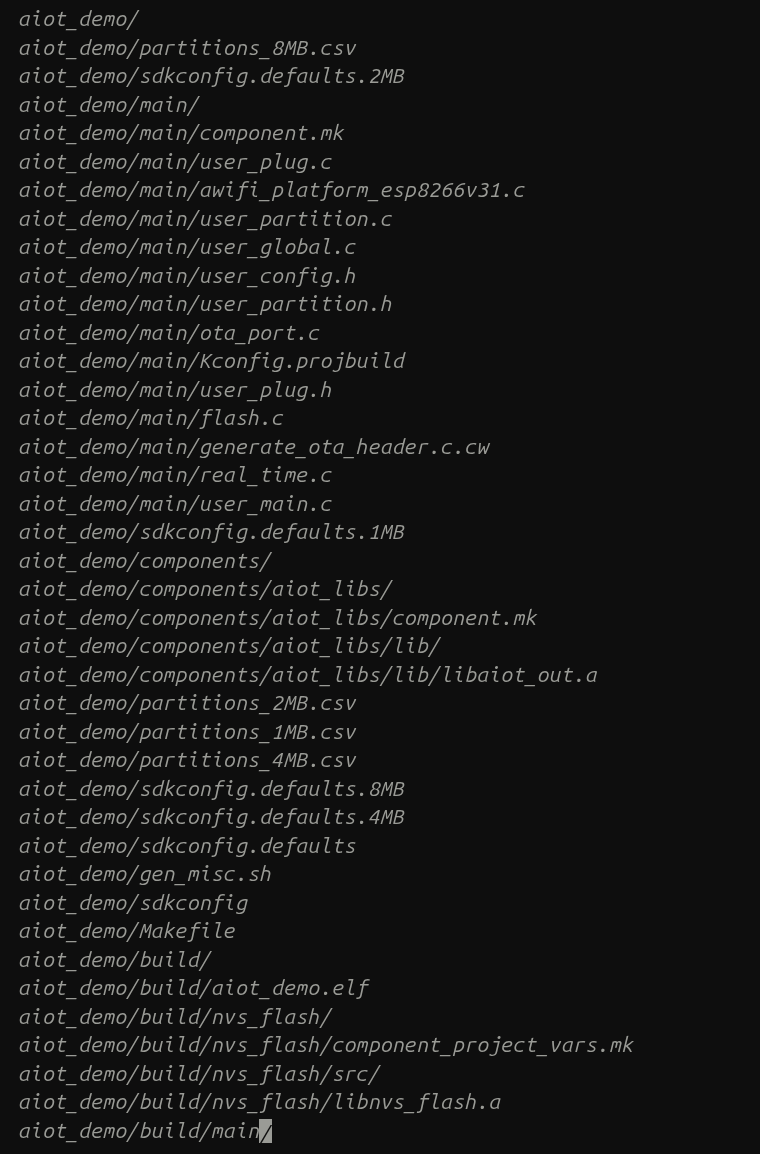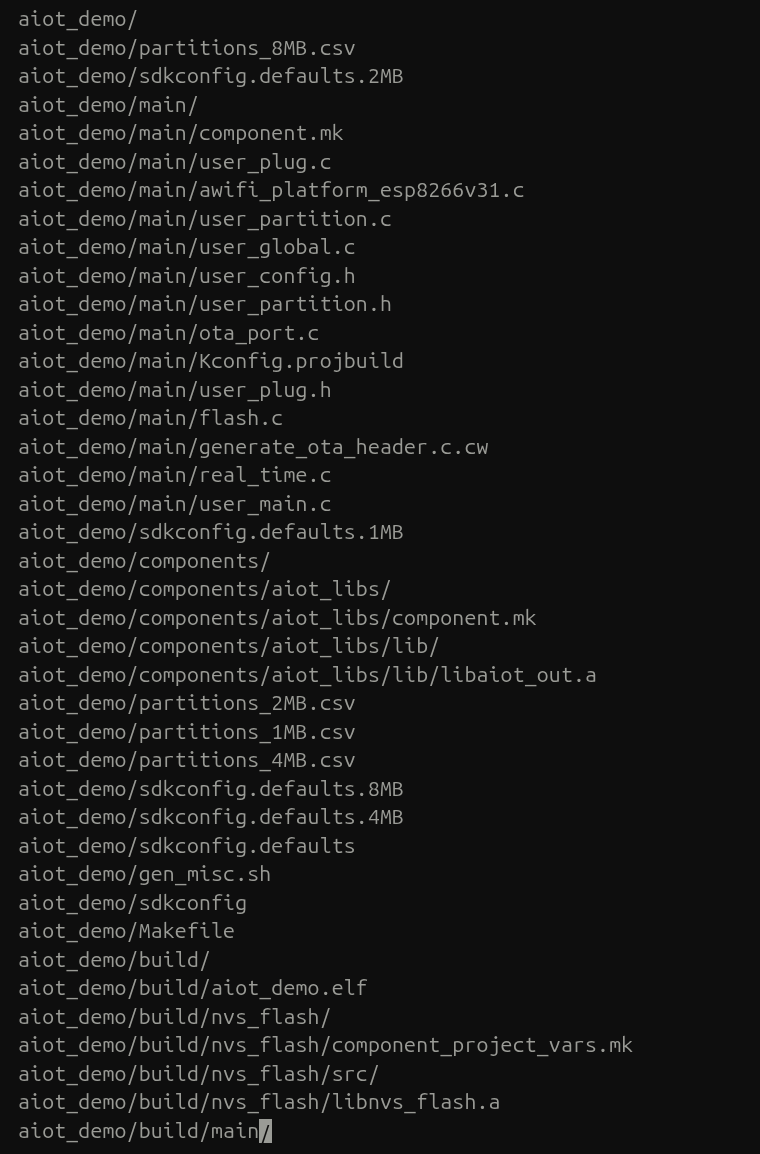--- a/index.html
+++ b/index.html
@@ -17,20 +17,21 @@
       padding: 4px 18px;
       color: #9a9b96;
       overflow: hidden;
       letter-spacing: 0.2px;
     }
     .terminal {
       white-space: pre;
     }
     .line {
       display: block;
+      font-style: italic;
     }
     .cursor {
       display: inline-block;
       background: #9a9b96;
       color: #0e0e0e;
       width: 0.58em;
       height: 1.1em;
       vertical-align: text-bottom;
       position: relative;
       top: 1px;

